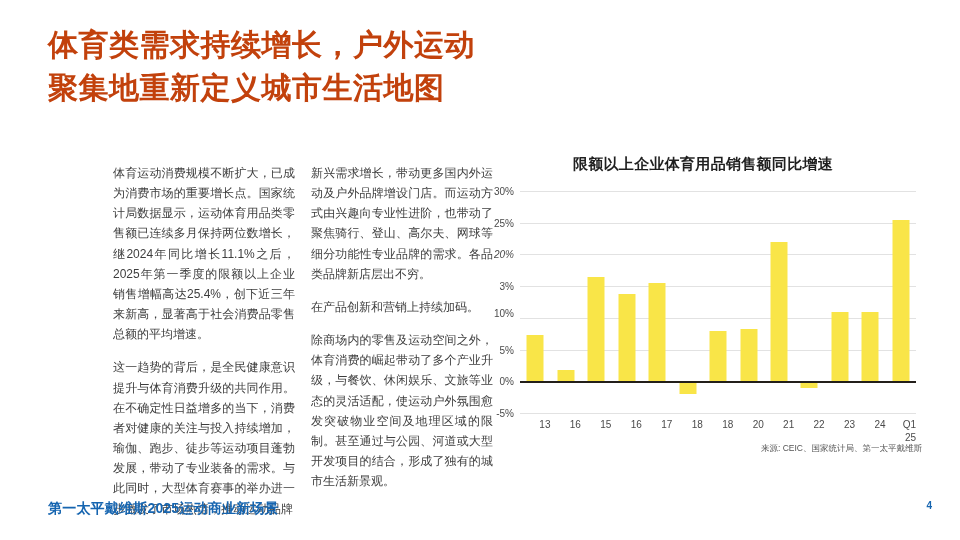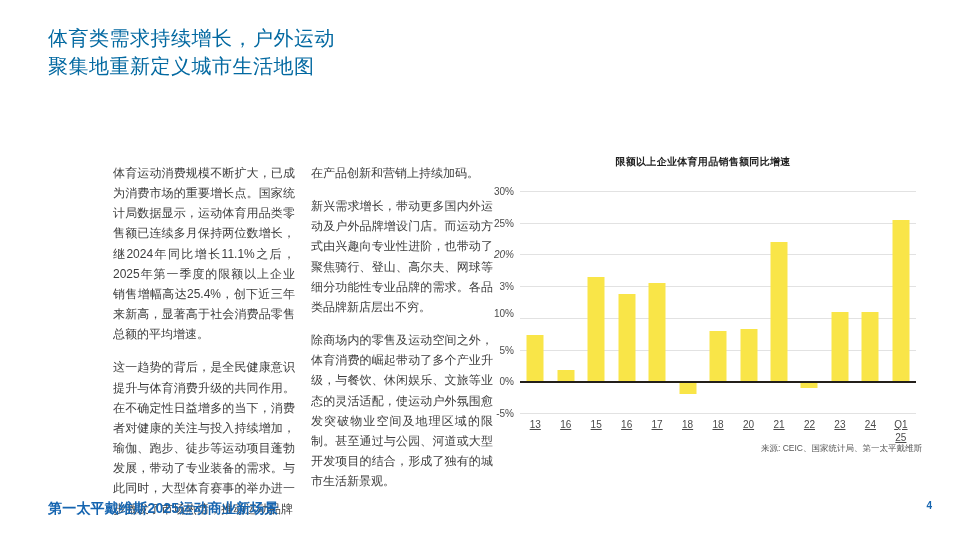--- a/index.html
+++ b/index.html
@@ -14,24 +14,24 @@
     overflow: hidden;
     position: relative;
   }
 
   
   #slide-title {
     position: absolute;
     left: 48px;
     top: 24px;
     width: 560px;
-    font-size: 20px;
+    font-size: 30px;
     line-height: 1.42;
-    color: #0369a1;
-    font-weight: 400;
+    color: #c2410c;
+    font-weight: 700;
     letter-spacing: 0.5px;
     white-space: pre-line;
   }
 
   
   .body-col {
     position: absolute;
     top: 163px;
     width: 182px;
     font-size: 12px;
@@ -54,21 +54,21 @@
     width: 450px;
     height: 320px;
   }
   #chart-title {
     position: absolute;
     left: 0;
     top: 0;
     width: 450px;
     text-align: center;
     font-family: "Liberation Serif", "DejaVu Serif", serif;
-    font-size: 10px;
+    font-size: 15px;
     color: #1f1f1f;
     font-weight: 700;
     letter-spacing: 0.3px;
   }
 
   #plot-area {
     position: absolute;
     left: 42px;
     top: 36px;
     width: 396px;
@@ -122,26 +122,25 @@
 
   .xlabels {
     position: absolute;
     left: 42px;
     top: 264px;
     width: 396px;
     display: flex;
   }
   .xlabel {
     flex: 1 1 0;
-    text-align: center;
+    text-align: right;
     font-size: 10px;
     color: #4a4a4a;
     line-height: 1.25;
     white-space: pre-line;
-    text-decoration: underline;
   }
 
   #chart-source {
     position: absolute;
     left: 0;
     top: 288px;
     width: 444px;
     text-align: right;
     font-size: 8.5px;
     color: #555555;
@@ -171,22 +170,22 @@
 
 <div id="slide-title">体育类需求持续增长，户外运动
 聚集地重新定义城市生活地图</div>
 
 <div id="body-col-left" class="body-col">
   <p class="body-para">体育运动消费规模不断扩大，已成为消费市场的重要增长点。国家统计局数据显示，运动体育用品类零售额已连续多月保持两位数增长，继2024年同比增长11.1%之后，2025年第一季度的限额以上企业销售增幅高达25.4%，创下近三年来新高，显著高于社会消费品零售总额的平均增速。</p>
   <p class="body-para">这一趋势的背后，是全民健康意识提升与体育消费升级的共同作用。在不确定性日益增多的当下，消费者对健康的关注与投入持续增加，瑜伽、跑步、徒步等运动项目蓬勃发展，带动了专业装备的需求。与此同时，大型体育赛事的举办进一步激发了市场热情，推动运动品牌</p>
 </div>
 
 <div id="body-col-right" class="body-col">
+  <p class="body-para">新兴需求增长，带动更多国内外运动及户外品牌增设门店。而运动方式由兴趣向专业性进阶，也带动了聚焦骑行、登山、高尔夫、网球等细分功能性专业品牌的需求。各品类品牌新店层出不穷。</p>
   <p class="body-para">在产品创新和营销上持续加码。</p>
-  <p class="body-para">新兴需求增长，带动更多国内外运动及户外品牌增设门店。而运动方式由兴趣向专业性进阶，也带动了聚焦骑行、登山、高尔夫、网球等细分功能性专业品牌的需求。各品类品牌新店层出不穷。</p>
   <p class="body-para">除商场内的零售及运动空间之外，体育消费的崛起带动了多个产业升级，与餐饮、休闲娱乐、文旅等业态的灵活适配，使运动户外氛围愈发突破物业空间及地理区域的限制。甚至通过与公园、河道或大型开发项目的结合，形成了独有的城市生活新景观。</p>
 </div>
 
 <div id="chart-block">
 
   <div id="chart-title">限额以上企业体育用品销售额同比增速</div>
 
   <div id="plot-area">
     <div id="gridlines">
         <div class="gridline" style="top: 0px;"></div>

